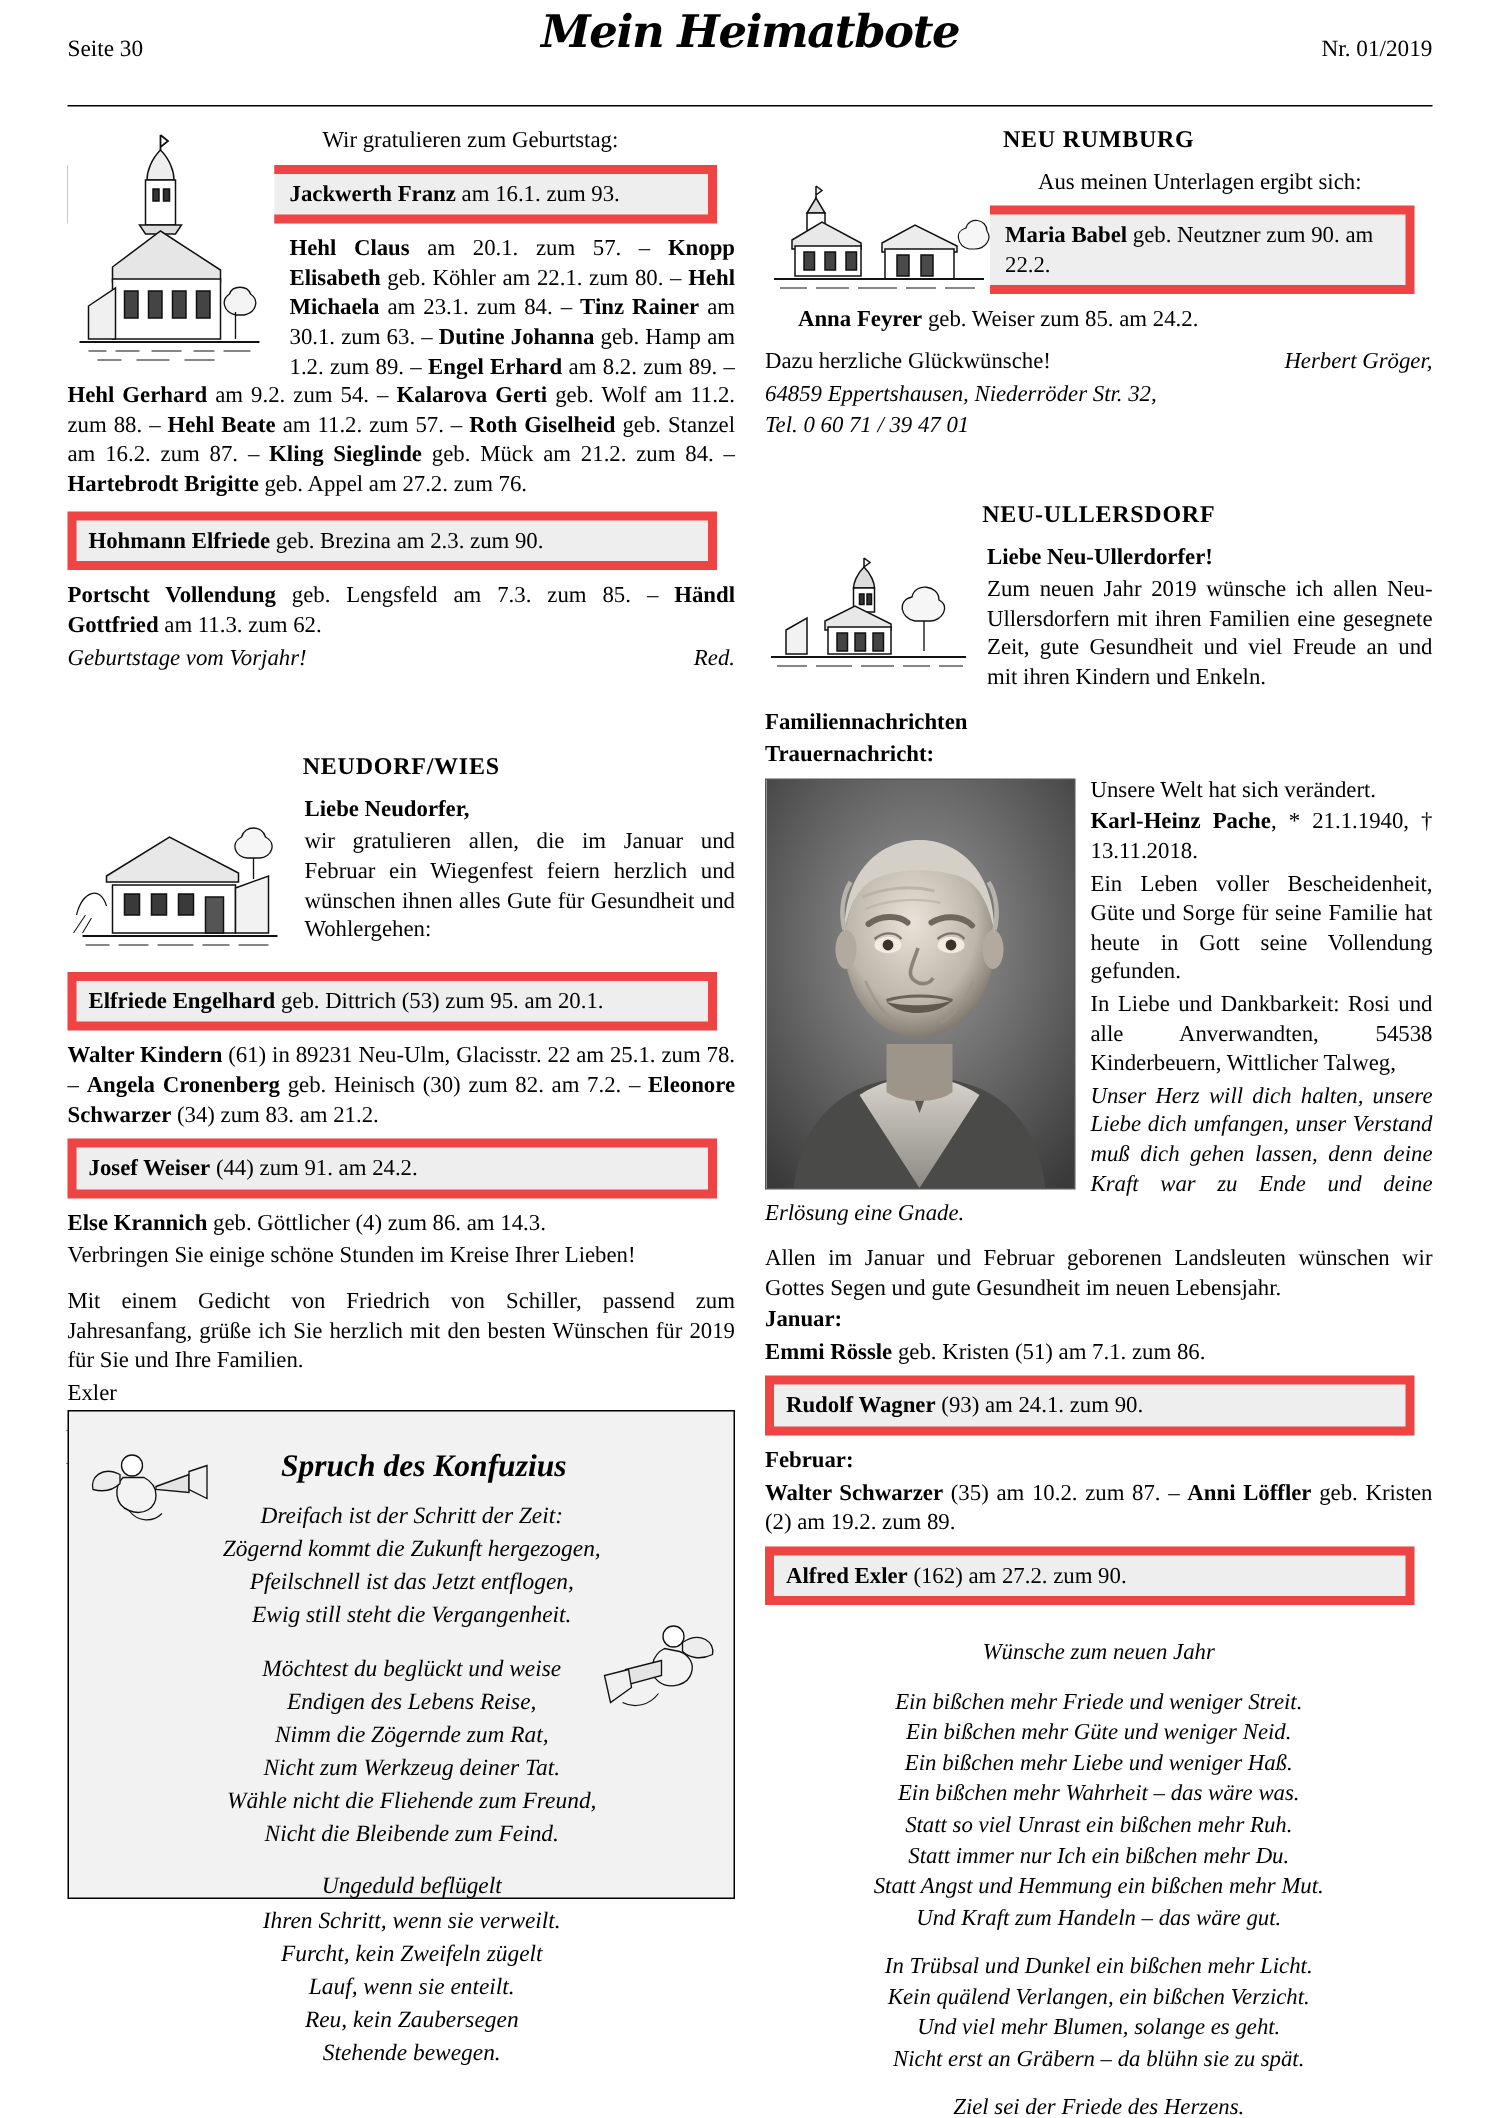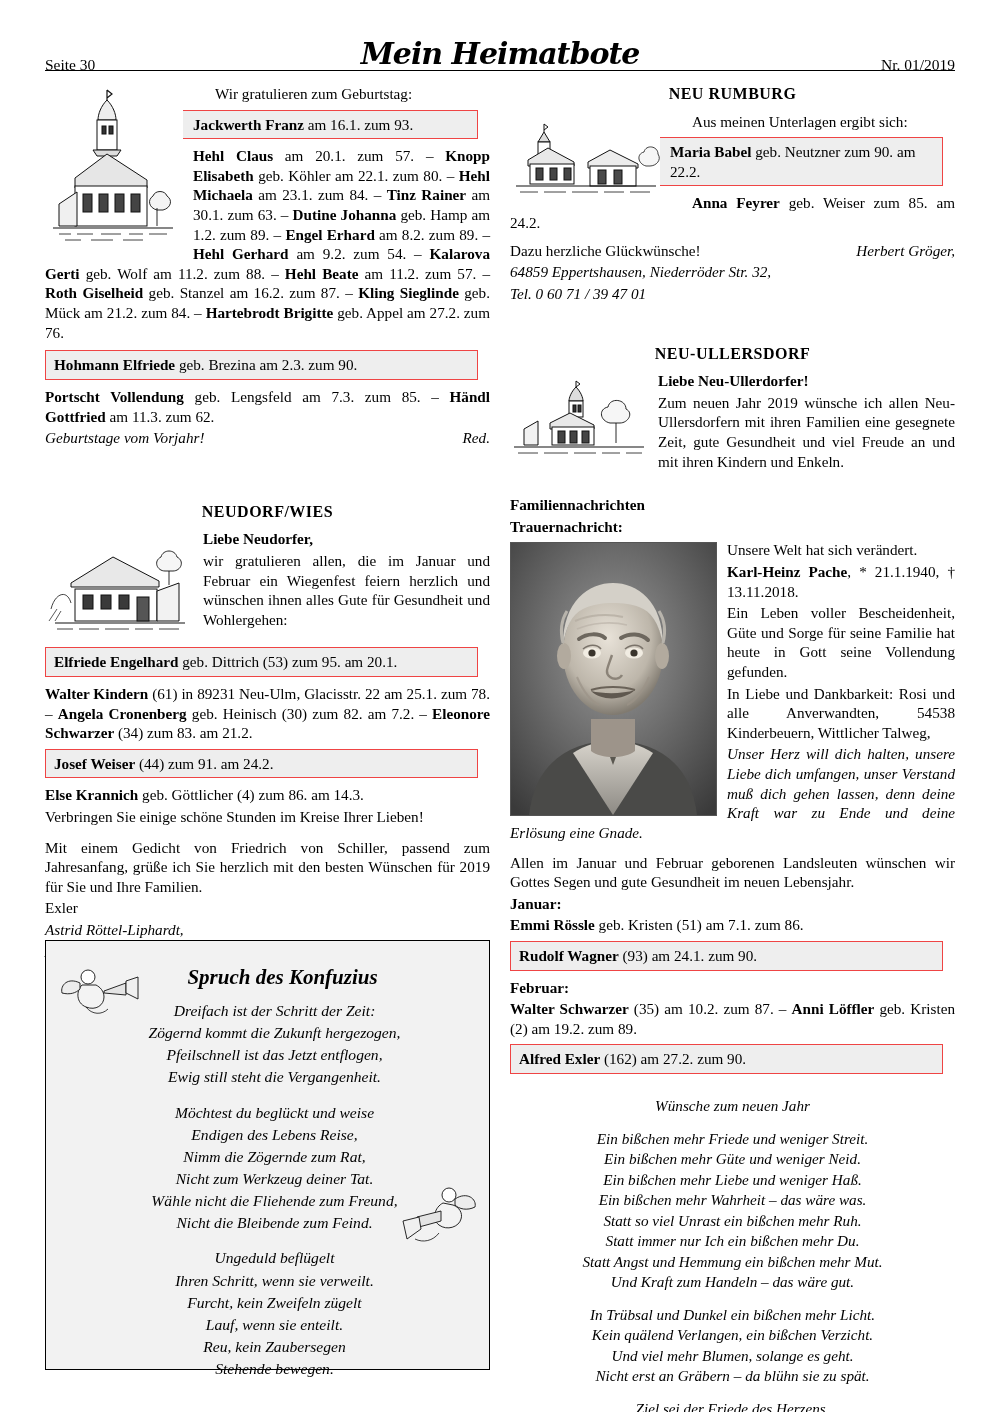--- a/index.html
+++ b/index.html
@@ -19,21 +19,21 @@
     position: relative;
     width: 1000px;
     height: 1412px;
     box-sizing: border-box;
     padding: 0;
   }
 
   
   .masthead {
     position: absolute;
-    top: 36px;
+    top: 4px;
     left: 45px;
     right: 45px;
     height: 46px;
   }
   .masthead-left {
     position: absolute;
     left: 0;
     top: 20px;
     font-size: 15.5px;
   }
@@ -83,21 +83,21 @@
     margin: 0 0 7px 0;
   }
   p { margin: 0 0 2px 0; }
   .ind { text-indent: 22px; }
   b, .b { font-weight: bold; }
   .it { font-style: italic; }
   .right { text-align: left; }
 
   
   .boxline {
-    border: 1px solid #ef4444;
+    border: 6px solid #ef4444;
     background: #eeeeee;
     padding: 4px 8px;
     margin: 6px 12px 7px 0;
     font-size: 15.2px;
     text-align: left;
   }
 
   
   .cut {
     float: left;
@@ -105,21 +105,21 @@
   }
 
   svg { display: block; }
 
   
   .konfubox {
     position: absolute;
     left: 45px;
     top: 940px;
     width: 445px;
-    height: 430px;
+    height: 326px;
     border: 1px solid #000;
     background: #f2f2f2;
     box-sizing: border-box;
   }
   .konfu-title {
     font-family: "Liberation Serif", serif;
     font-style: italic;
     font-weight: bold;
     font-size: 21px;
     text-align: center;
@@ -402,21 +402,21 @@
               <path d="M8 80 l20 0 M34 80 l24 0 M64 80 l22 0 M92 80 l18 0 M116 80 l16 0" stroke-width="0.8"></path>
               <path d="M100 50 c-10 -2 -12 -14 -2 -16 c2 -10 18 -8 18 2 c8 4 2 14 -6 14z" stroke-width="0.9" fill="#f6f6f6"></path>
               <path d="M106 50 l0 20" stroke-width="0.9"></path>
             </g>
           </svg>
         </div>
         <p><b>Liebe Neu-Ullerdorfer!</b></p>
         <p>Zum neuen Jahr 2019 wünsche ich allen Neu-Ullersdorfern mit ihren Familien eine gesegnete Zeit, gute Gesundheit und viel Freude an und mit ihren Kindern und Enkeln.</p>
       </div>
 
-      <p style="margin-top:22px"><b>Familiennachrichten</b></p>
+      <p style="margin-top:8px"><b>Familiennachrichten</b></p>
       <p><b>Trauernachricht:</b></p>
 
       <div class="clearfix" style="margin-top:4px">
         <div class="photo-wrap">
           <svg class="photo" viewBox="0 0 205 272">
             <defs>
               <radialGradient id="bg" cx="50%" cy="40%" r="75%">
                 <stop offset="0%" stop-color="#9a9a9a"></stop>
                 <stop offset="100%" stop-color="#3a3a3a"></stop>
               </radialGradient>

